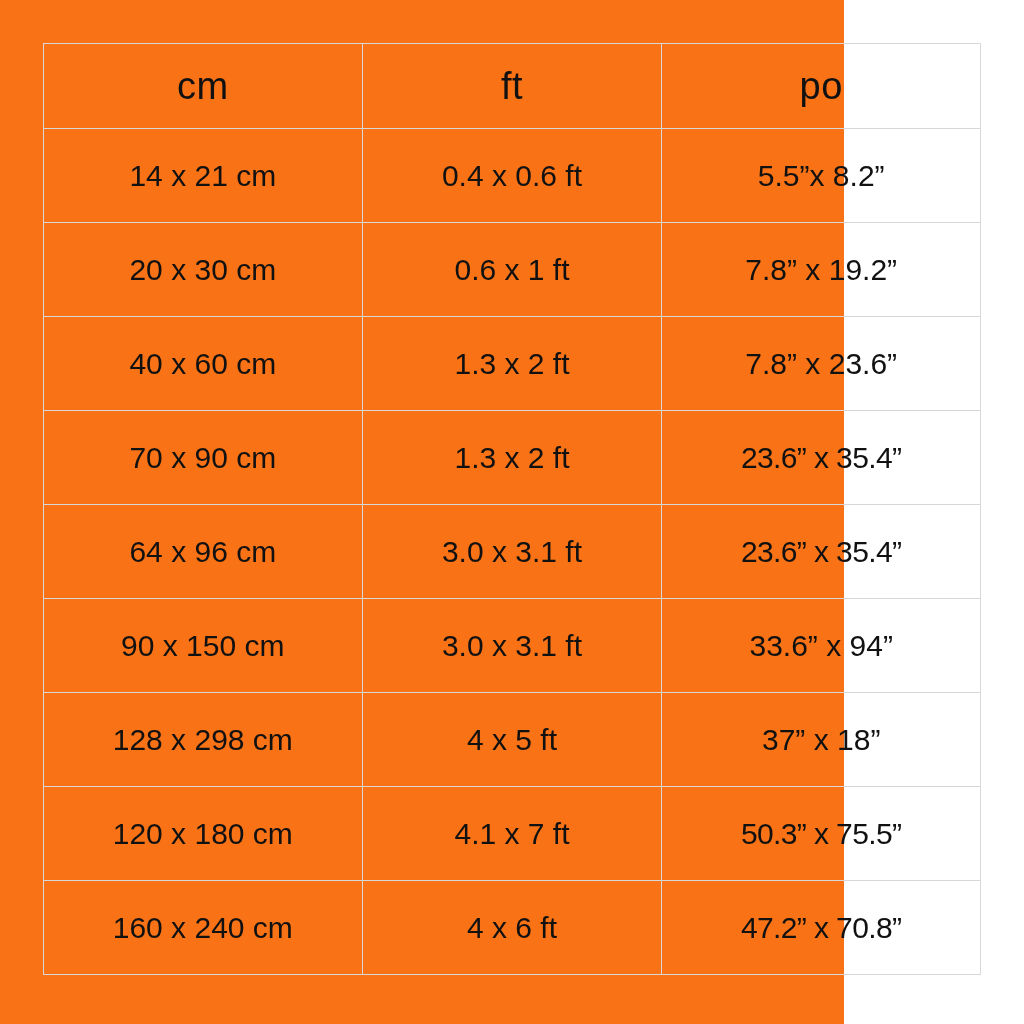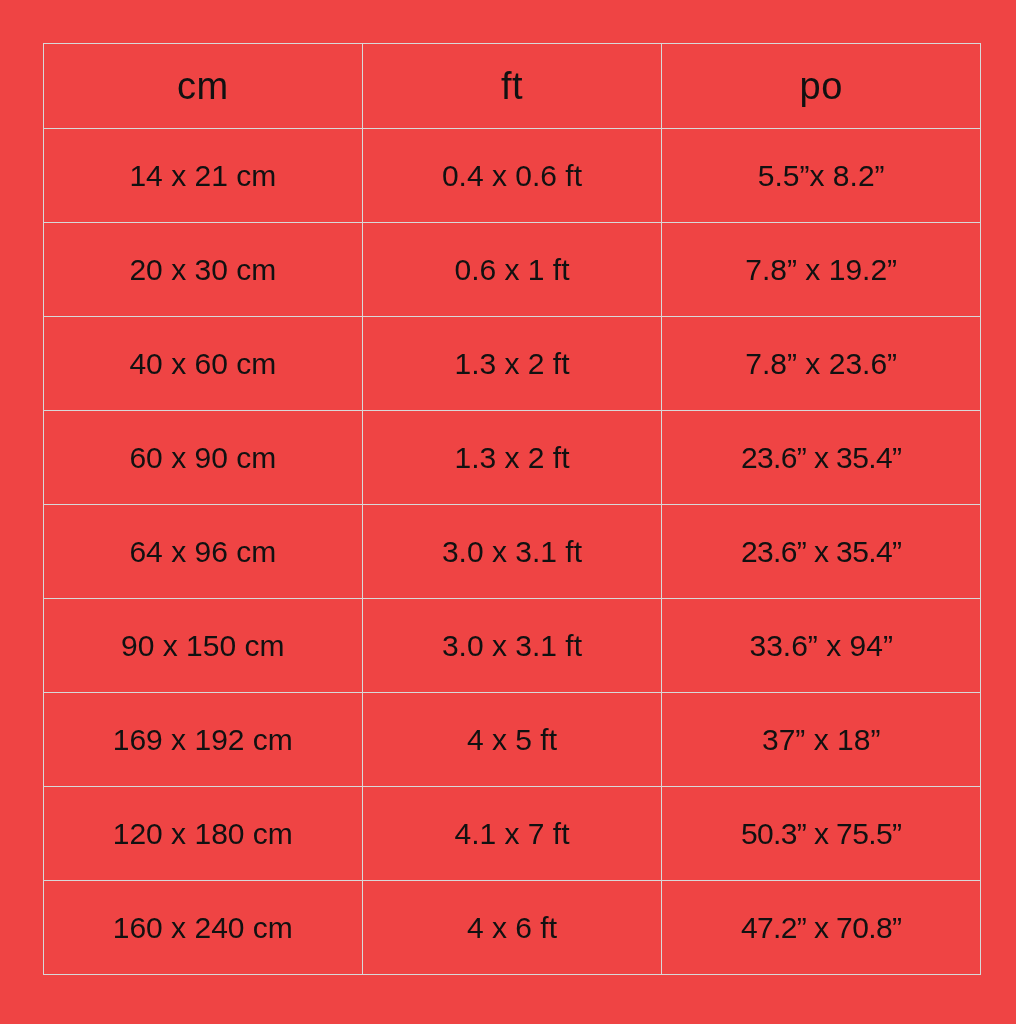--- a/index.html
+++ b/index.html
@@ -9,23 +9,23 @@
   }
   body {
     width: 1024px;
     height: 1024px;
     font-family: "Liberation Sans", sans-serif;
     color: #111111;
     overflow: hidden;
   }
   .page {
     position: relative;
-    width: 1016px;
+    width: 844px;
     height: 1024px;
-    background: #ef4444;
+    background: #f97316;
   }
   .table-wrap {
     position: absolute;
     left: 43px;
     top: 43px;
     width: 938px;
     height: 932px;
   }
   table.size-table {
     width: 100%;
@@ -90,36 +90,36 @@
           <td>20 x 30 cm</td>
           <td>0.6 x 1 ft</td>
           <td>7.8” x 19.2”</td>
         </tr>
         <tr>
           <td>40 x 60 cm</td>
           <td>1.3 x 2 ft</td>
           <td>7.8” x 23.6”</td>
         </tr>
         <tr>
-          <td>60 x 90 cm</td>
+          <td>70 x 90 cm</td>
           <td>1.3 x 2 ft</td>
           <td class="tight">23.6” x 35.4”</td>
         </tr>
         <tr>
           <td>64 x 96 cm</td>
           <td>3.0 x 3.1 ft</td>
           <td class="tight">23.6” x 35.4”</td>
         </tr>
         <tr>
           <td>90 x 150 cm</td>
           <td>3.0 x 3.1 ft</td>
           <td>33.6” x 94”</td>
         </tr>
         <tr>
-          <td>169 x 192 cm</td>
+          <td>128 x 298 cm</td>
           <td>4 x 5 ft</td>
           <td>37” x 18”</td>
         </tr>
         <tr>
           <td>120 x 180 cm</td>
           <td>4.1 x 7 ft</td>
           <td class="tight">50.3” x 75.5”</td>
         </tr>
         <tr>
           <td>160 x 240 cm</td>

